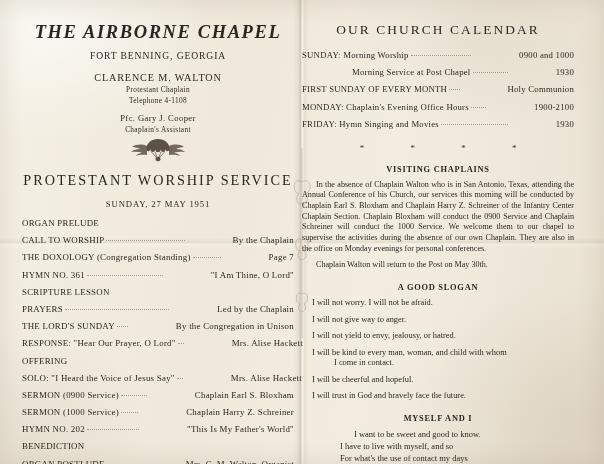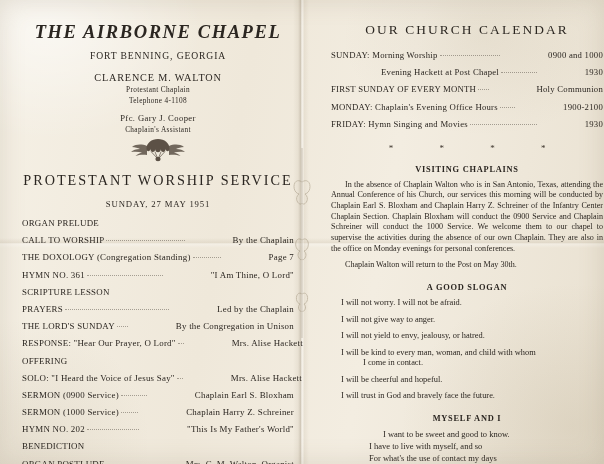--- a/index.html
+++ b/index.html
@@ -48,21 +48,21 @@
     pointer-events: none; z-index: 2;
   }
   #fold-emboss {
     position: absolute; left: 287px; top: 148px; width: 30px; height: 190px;
     opacity: .40; pointer-events: none; z-index: 3;
   }
   #content { position: relative; z-index: 4; width: 552px; height: 464px; font-family: Liberation Serif, serif; }
 
   .col { position: absolute; top: 0; }
   #left-col  { left: 22px;  width: 272px; }
-  #right-col { left: 331px; width: 272px; }
+  #right-col { left: 302px; width: 272px; }
 
   
   .main-title {
     font-style: italic;
     font-weight: 700;
     font-size: 18.5px;
     letter-spacing: 1.6px;
     text-align: center;
     margin: 22px 0 0 0;
     white-space: nowrap;
@@ -330,21 +330,21 @@
 
       <div class="right-title">OUR CHURCH CALENDAR</div>
 
       <div class="cal-list" id="calendar-list">
           <div class="row cal-row">
             <span class="lbl">SUNDAY: Morning Worship</span>
             <span class="lead"></span>
             <span class="val">0900 and 1000</span>
           </div>
           <div class="row cal-row sub">
-            <span class="lbl">Evening Hackett at Post Chapel</span>
+            <span class="lbl">Morning Service at Post Chapel</span>
             <span class="lead"></span>
             <span class="val">1930</span>
           </div>
           <div class="row cal-row">
             <span class="lbl">FIRST SUNDAY OF EVERY MONTH</span>
             <span class="lead"></span>
             <span class="val">Holy Communion</span>
           </div>
           <div class="row cal-row">
             <span class="lbl">MONDAY: Chaplain's Evening Office Hours</span>

